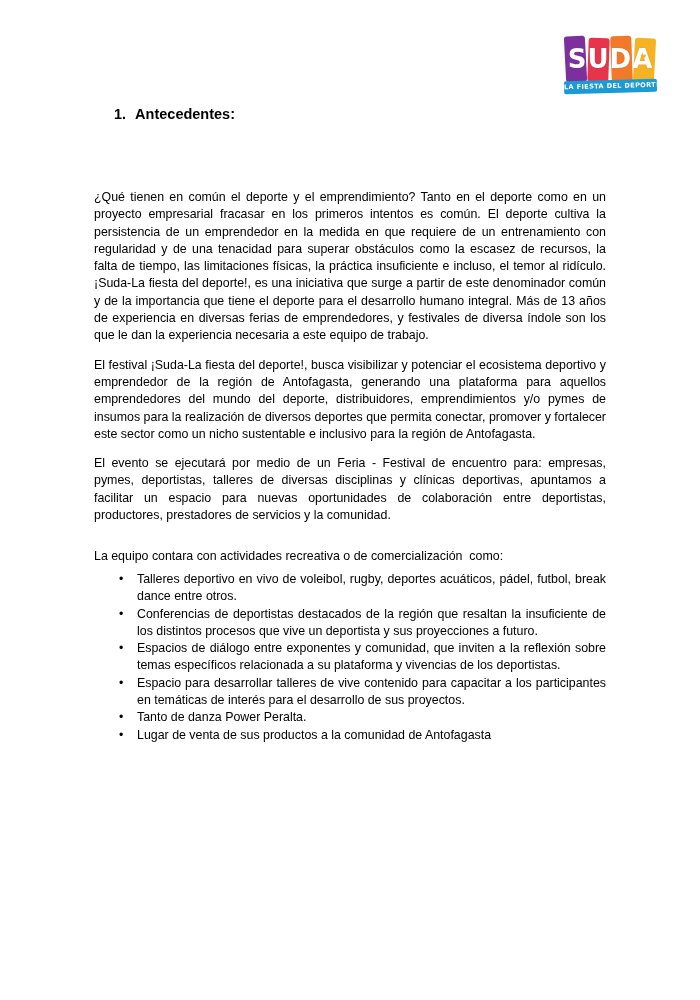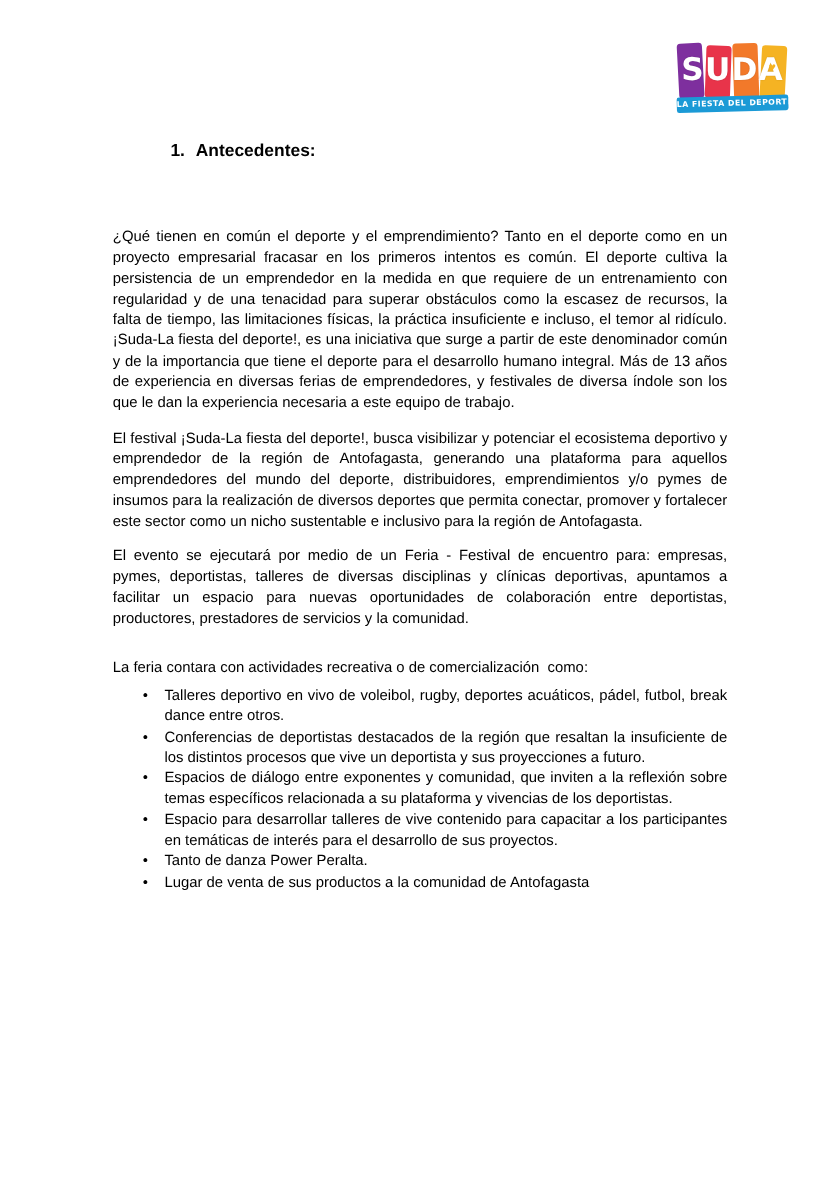--- a/index.html
+++ b/index.html
@@ -93,26 +93,25 @@
     letter-spacing: 0.4px;
     text-align: center;
     white-space: nowrap;
     overflow: hidden;
   }
 
   
   .heading {
     position: absolute;
     left: 114px;
-    top: 116px;
+    top: 104px;
     font-size: 14.5px;
     font-weight: bold;
     line-height: 20px;
     white-space: nowrap;
-    margin-left: 28px;
   }
   .heading .num { margin-right: 9px; }
 
   
   .body-block {
     position: absolute;
     left: 94px;
     top: 153px;
     width: 512px;
     margin-top: 36px;
@@ -187,21 +186,21 @@
   <div class="heading">
     <span class="num">1.</span><span>Antecedentes:</span>
   </div>
 
   <div class="body-block">
     <p class="para">¿Qué tienen en común el deporte y el emprendimiento? Tanto en el deporte como en un proyecto empresarial fracasar en los primeros intentos es común. El deporte cultiva la persistencia de un emprendedor en la medida en que requiere de un entrenamiento con regularidad y de una tenacidad para superar obstáculos como la escasez de recursos, la falta de tiempo, las limitaciones físicas, la práctica insuficiente e incluso, el temor al ridículo. ¡Suda-La fiesta del deporte!, es una iniciativa que surge a partir de este denominador común y de la importancia que tiene el deporte para el desarrollo humano integral. Más de 13 años de experiencia en diversas ferias de emprendedores, y festivales de diversa índole son los que le dan la experiencia necesaria a este equipo de trabajo.</p>
     <p class="para">El festival ¡Suda-La fiesta del deporte!, busca visibilizar y potenciar el ecosistema deportivo y emprendedor de la región de Antofagasta, generando una plataforma para aquellos emprendedores del mundo del deporte, distribuidores, emprendimientos y/o pymes de insumos para la realización de diversos deportes que permita conectar, promover y fortalecer este sector como un nicho sustentable e inclusivo para la región de Antofagasta.</p>
     <p class="para">El evento se ejecutará por medio de un Feria - Festival de encuentro para: empresas, pymes, deportistas, talleres de diversas disciplinas y clínicas deportivas, apuntamos a facilitar un espacio para nuevas oportunidades de colaboración entre deportistas, productores, prestadores de servicios y la comunidad.</p>
   </div>
 
-  <div class="intro-line">La feria contara con actividades recreativa o de comercialización  como:</div>
+  <div class="intro-line">La equipo contara con actividades recreativa o de comercialización  como:</div>
 
   <ul class="bullets">
     <li>
       <span class="dot">•</span>
       <span>Talleres deportivo en vivo de voleibol, rugby, deportes acuáticos, pádel, futbol, break dance entre otros.</span>
     </li>
     <li>
       <span class="dot">•</span>
       <span>Conferencias de deportistas destacados de la región que resaltan la insuficiente de los distintos procesos que vive un deportista y sus proyecciones a futuro.</span>
     </li>

